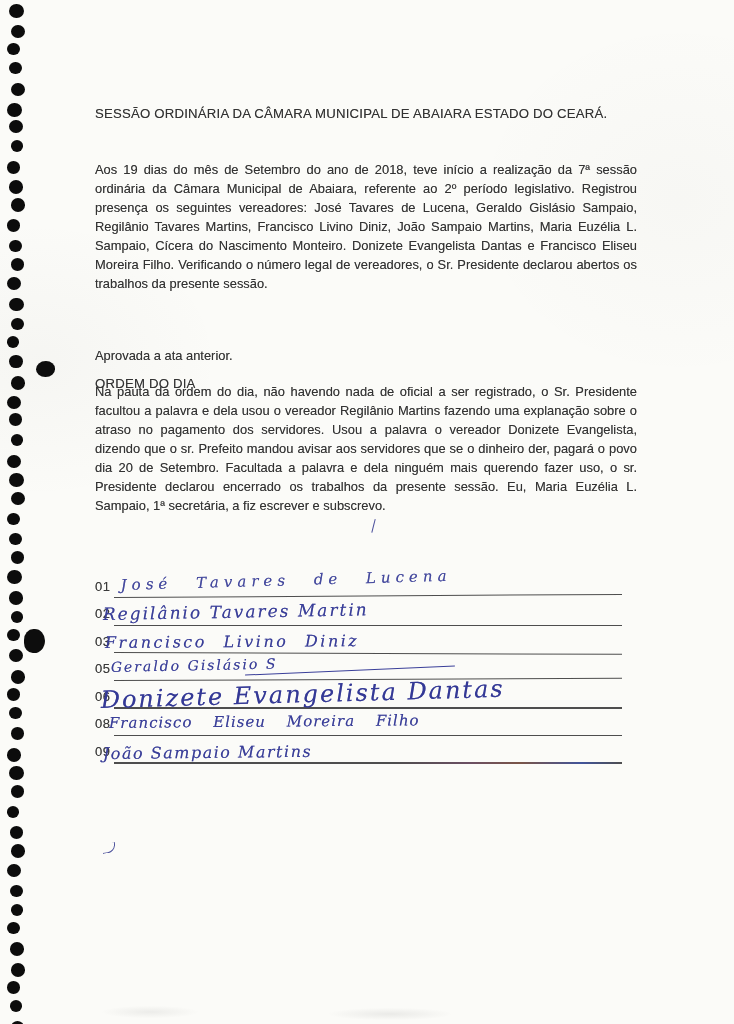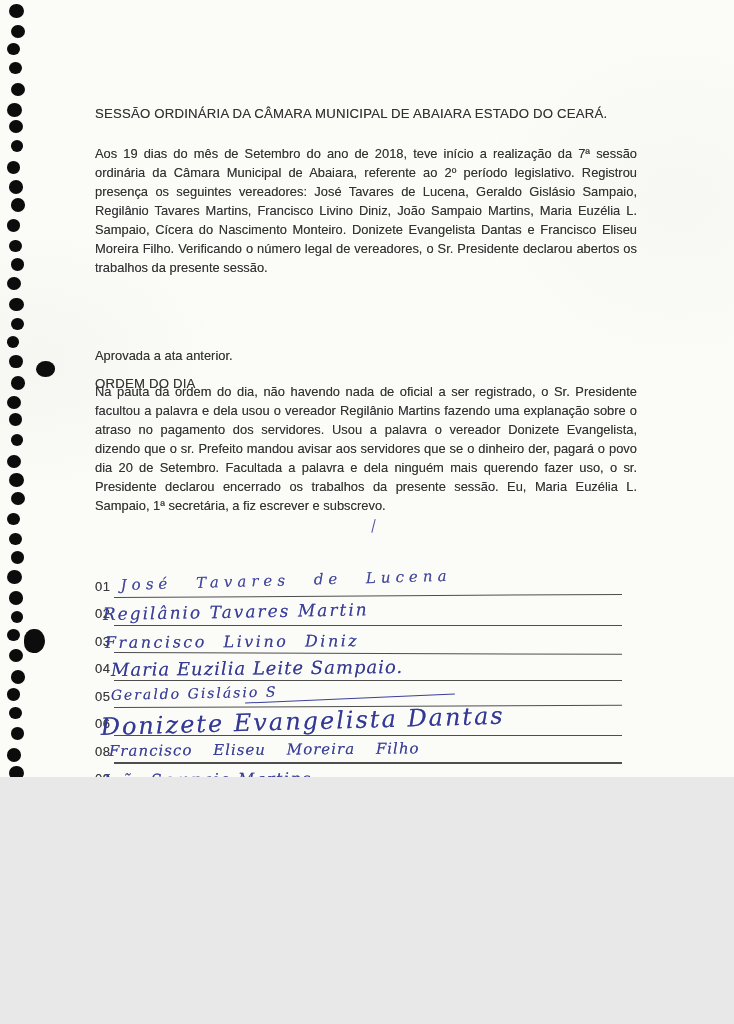--- a/index.html
+++ b/index.html
@@ -1,18 +1,18 @@
 <!DOCTYPE html>
 <html><head>
 <meta charset="utf-8">
 <style>
   html,body{margin:0;padding:0;background:#e8e8e8;}
   .page{
     position:relative;
-    width:734px;height:777px;
+    width:734px;height:1024px;
     margin:0 auto;
     overflow:hidden;
     font-family:"Liberation Sans", sans-serif;
     background:
       radial-gradient(ellipse 70px 9px at 150px 1012px, rgba(60,60,60,.08), transparent 70%),
       radial-gradient(ellipse 90px 9px at 390px 1014px, rgba(60,60,60,.09), transparent 70%),
       radial-gradient(ellipse 260px 200px at 40px 360px, rgba(80,80,70,.03), transparent 70%),
       radial-gradient(ellipse 300px 260px at 680px 200px, rgba(80,80,70,.025), transparent 70%),
       #fbfbf8;
   }
@@ -28,21 +28,21 @@
     position:absolute;left:95px;top:0;width:542px;height:1024px;
     color:#333;
     font-size:12.9px;line-height:19px;
     text-shadow:0 0 .6px rgba(45,45,45,.5);
   }
   .abs{position:absolute;left:0;width:100%;margin:0;}
   .jus{text-align:justify;text-align-last:left;}
   h1.doc-title{font-size:13.2px;font-weight:400;letter-spacing:.2px;line-height:19px;}
   h2.sec{font-size:13.2px;font-weight:400;letter-spacing:.2px;line-height:19px;}
   .t-title{top:104px;}
-  .t-p1{top:144px;}
+  .t-p1{top:160px;}
   .t-h2a{top:316px;}
   .t-exp{top:346px;}
   .t-h2b{top:374px;}
   .t-p2{top:382px;}
 
   
   .pen-tick{
     position:absolute;left:278px;top:519px;width:1px;height:14px;
     border-left:1.6px solid #4a4f9b;transform:rotate(14deg);
   }
@@ -183,25 +183,20 @@
         <span class="sig-line"></span>
         <span class="sig-text s2">Regilânio Tavares Martin</span>
       </div>
 
       <div class="sig-row r3">
         <span class="sig-num">03</span>
         <span class="sig-line"></span>
         <span class="sig-text s3">Francisco Livino Diniz</span>
       </div>
 
-      <div class="sig-row r4">
-        <span class="sig-num">04</span>
-        <span class="sig-line"></span>
-        <span class="sig-text s4">Maria Euzilia Leite Sampaio.</span>
-      </div>
 
       <div class="sig-row r5">
         <span class="sig-num">05</span>
         <span class="sig-line"></span>
         <span class="sig-text s5">Geraldo Gislásio S</span>
         <span class="flourish"></span>
       </div>
 
       <div class="sig-row r6">
         <span class="sig-num">06</span>

